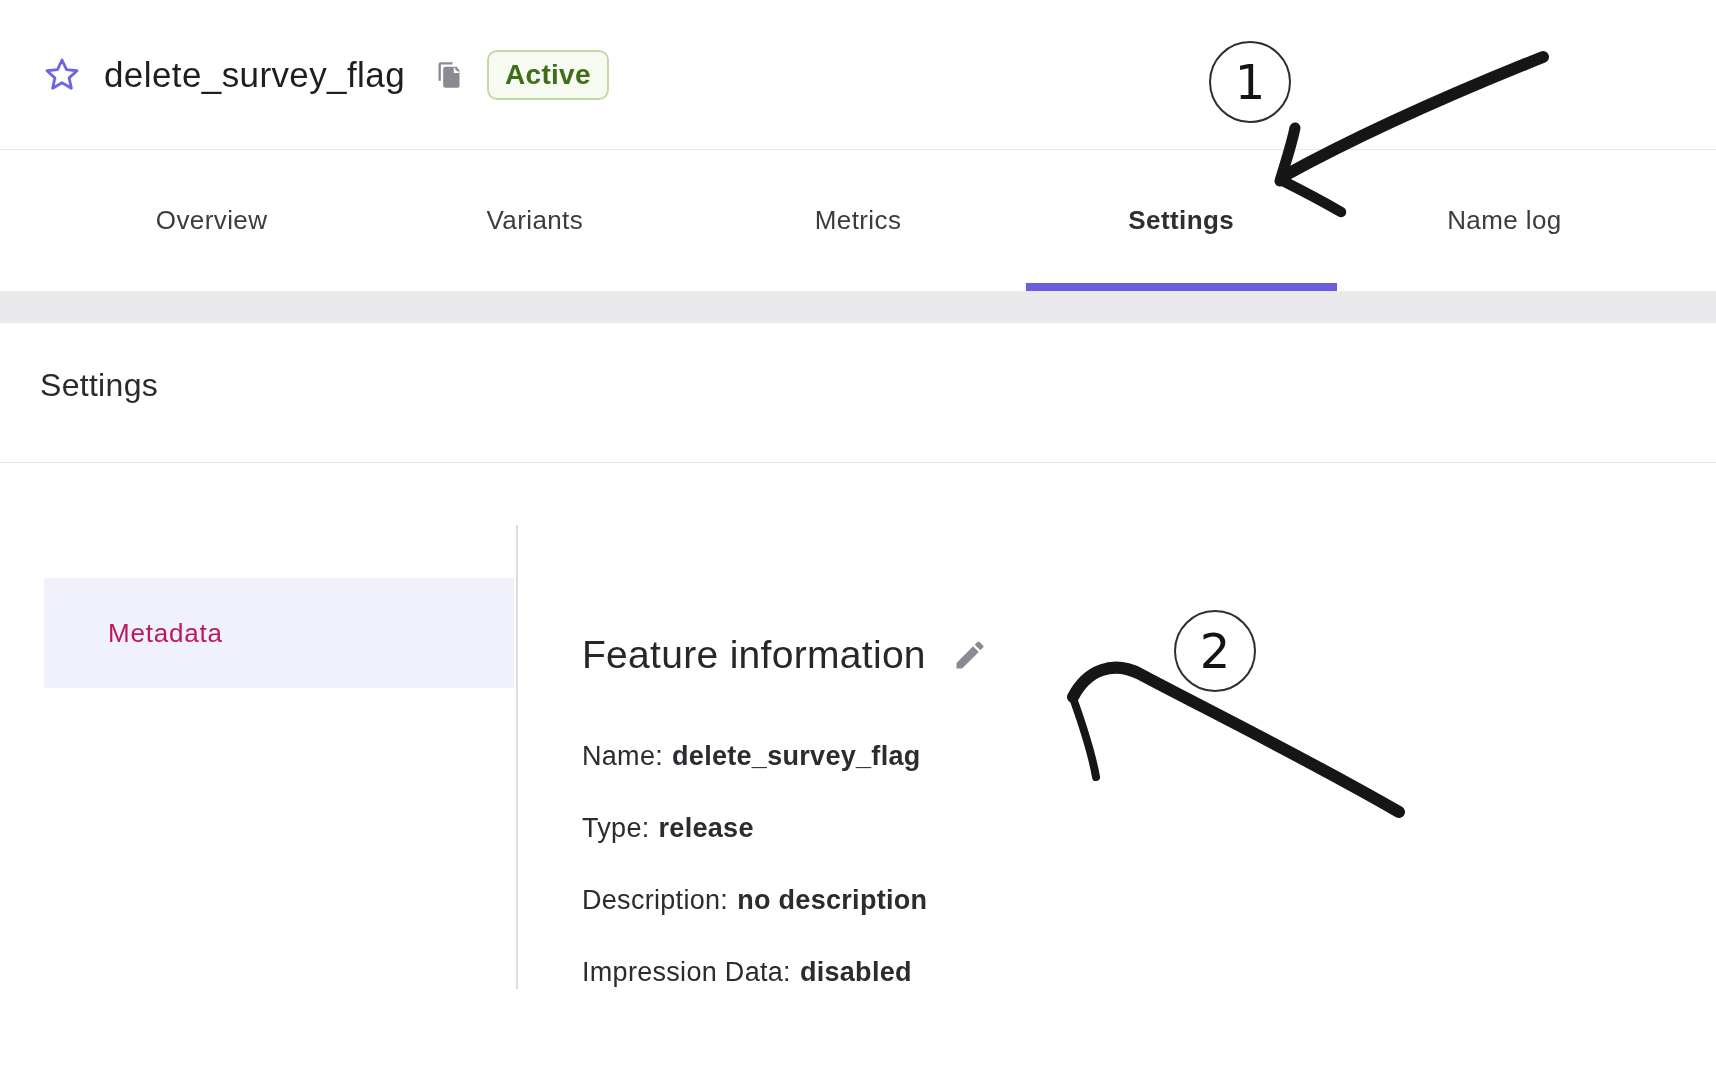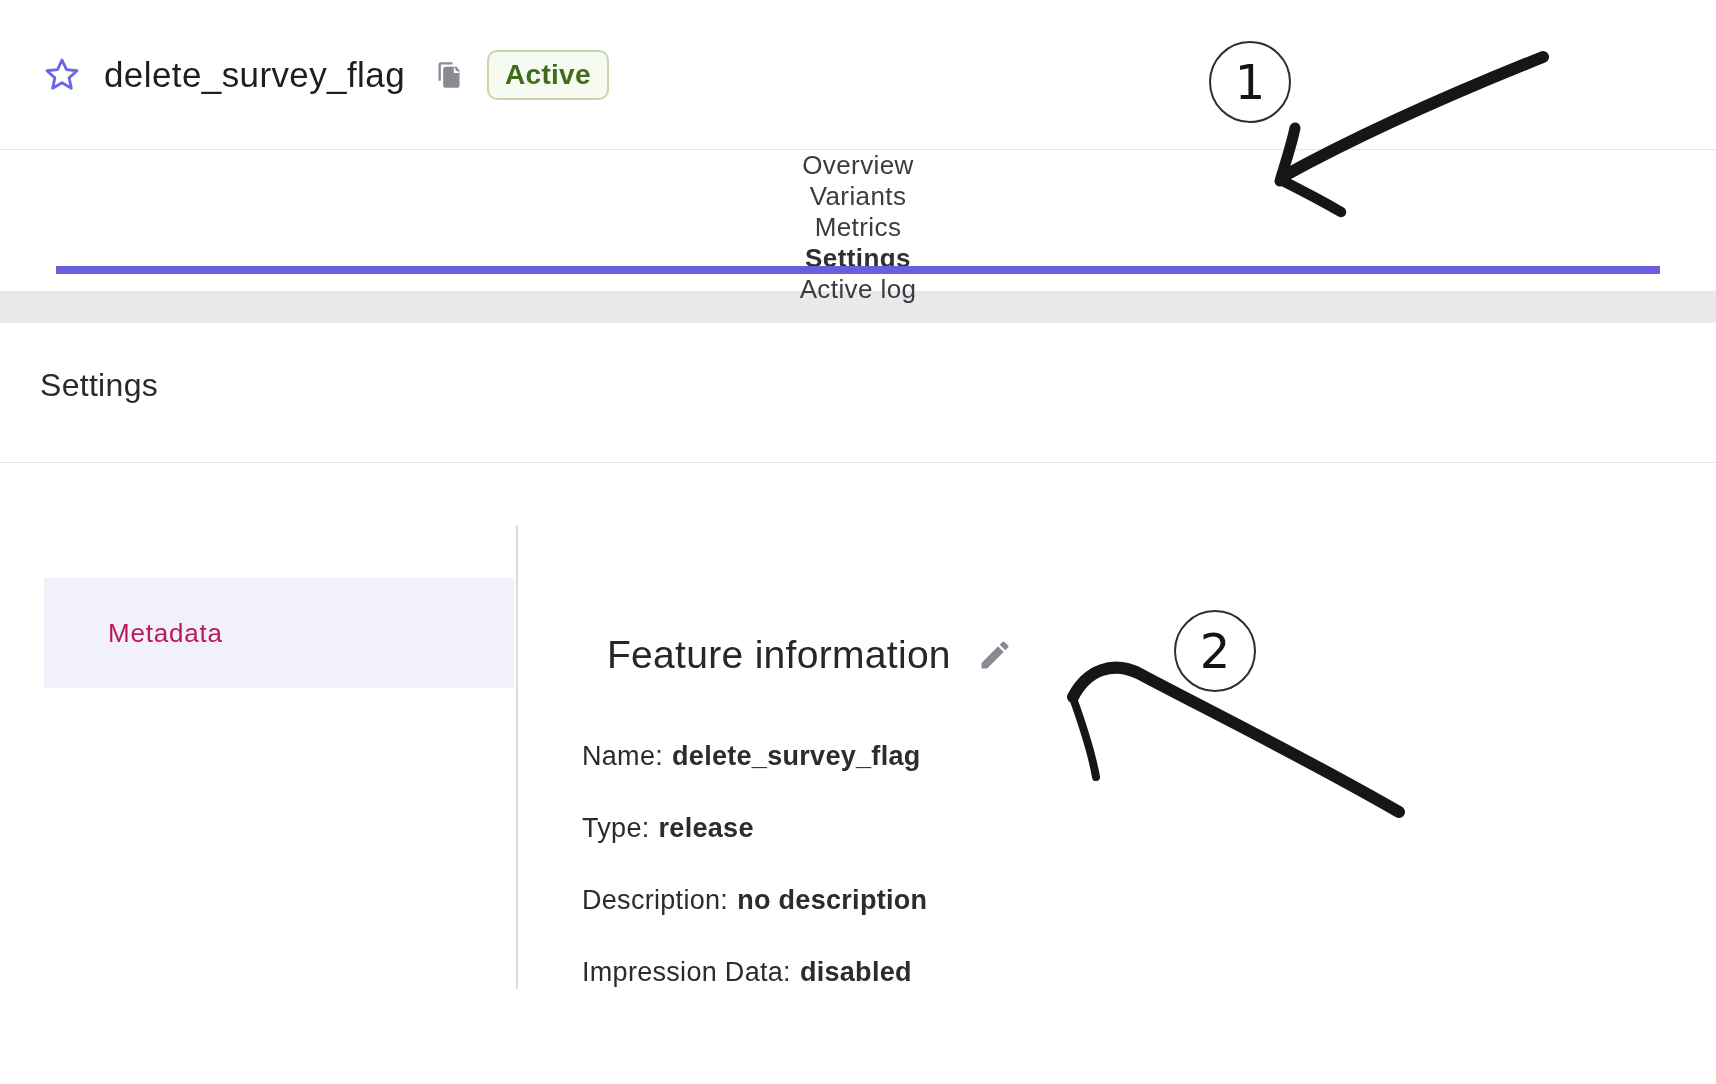--- a/index.html
+++ b/index.html
@@ -30,21 +30,21 @@
   .copy-btn{background:none;border:none;cursor:pointer;display:flex;align-items:center;padding:0;margin-left:30px;}
   .status-badge{
     margin-left:24px;display:inline-flex;align-items:center;
     border:2px solid var(--badge_border);background:var(--badge_bg);
     color:var(--badge_text);font-weight:700;font-size:28px;
     padding:7px 16px;border-radius:10px;letter-spacing:.3px;
   }
 
   
   .tabbar{position:relative;height:141px;background:#fff;}
-  .tabs{display:flex;height:100%;margin:0 50px;flex-direction:column;}
+  .tabs{display:flex;height:100%;margin:0 50px;}
   .tab{
     flex:1;display:flex;align-items:center;justify-content:center;
     font-size:26px;color:#3b3c41;letter-spacing:.4px;cursor:pointer;
     position:relative;background:none;border:none;
     font-family:"Liberation Sans","DejaVu Sans",sans-serif;
   }
   .tab.active{font-weight:700;color:#2e2e33;}
   .tab.active .indicator{
     position:absolute;left:6px;right:6px;bottom:0;height:8px;
     background:var(--accent);
@@ -61,21 +61,21 @@
   .content{position:relative;display:flex;height:618px;background:#fff;}
   .v-divider{position:absolute;left:516px;top:62px;width:2px;height:464px;background:#dcdcde;}
   .side-panel{width:516px;flex:none;}
   .side-item{
     margin:115px 0 0 44px;width:470px;height:110px;
     background:#f1f1fb;display:flex;align-items:center;
     padding-left:64px;font-size:26px;color:#be185d;letter-spacing:.8px;
     cursor:pointer;border:none;font-family:"Liberation Sans","DejaVu Sans",sans-serif;
   }
   .main-panel{flex:1;padding:170px 0 0 66px;}
-  .feature-head{display:flex;align-items:center;gap:26px;margin-left:25px;}
+  .feature-head{display:flex;align-items:center;gap:26px;}
   .feature-head h2{font-size:39px;font-weight:400;color:#27272b;letter-spacing:.3px;}
   .edit-btn{background:none;border:none;cursor:pointer;display:flex;align-items:center;padding:0;}
   .fields{margin-top:64px;}
   .field-row{font-size:27px;color:#2b2b30;margin-bottom:41px;letter-spacing:.3px;margin-top:27px;}
   .field-row .val{font-weight:700;margin-left:9px;}
 
   
   .annot-layer{position:absolute;inset:0;pointer-events:none;z-index:10;}
 </style>
 </head>
@@ -106,21 +106,21 @@
 
   <nav class="tabbar">
     <div class="tabs">
       <button class="tab">Overview</button>
       <button class="tab">Variants</button>
       <button class="tab">Metrics</button>
       <button class="tab active">
         <span>Settings</span>
         <span class="indicator"></span>
       </button>
-      <button class="tab">Active log</button>
+      <button class="tab">Name log</button>
     </div>
   </nav>
 
   <div class="gray-strip"></div>
 
   <div class="section-head">
     <h1>Settings</h1>
   </div>
 
   <div class="content">

